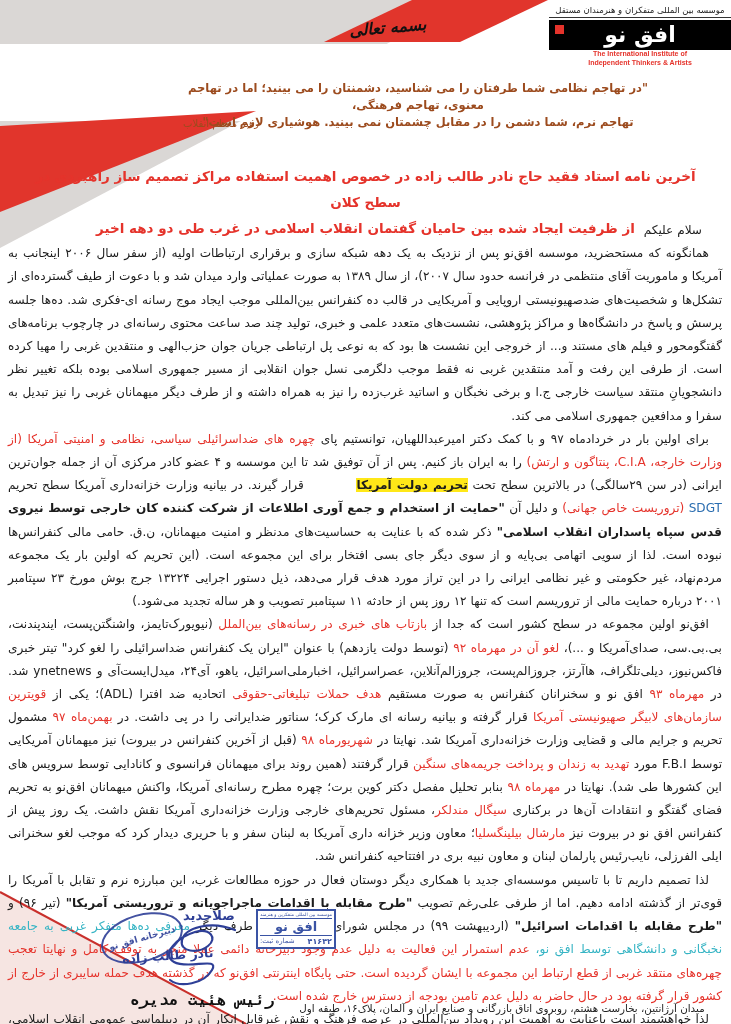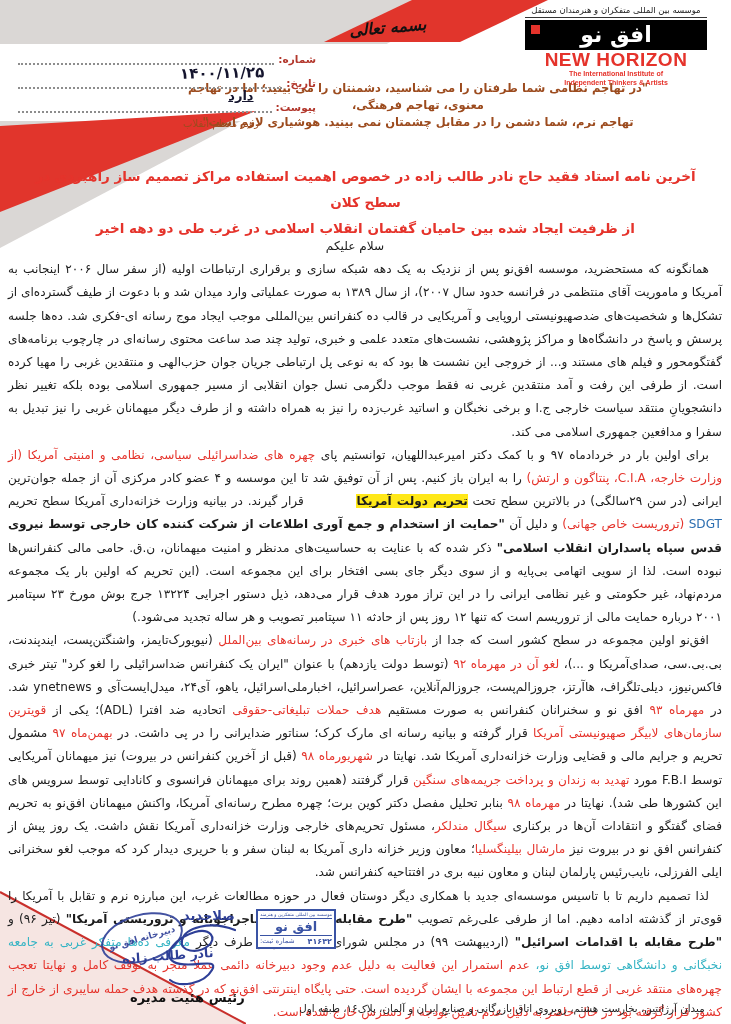--- a/index.html
+++ b/index.html
@@ -20,21 +20,21 @@
     background:#ffffff;
     overflow:hidden;
     direction:rtl;
     font-family:"DejaVu Sans", sans-serif;
     color:#1c1c1c;
   }
   
   .deco-top{position:absolute;top:0;left:0;width:560px;height:250px;}
   .deco-bottom{position:absolute;bottom:0;left:0;width:246px;height:140px;}
   
-  .logo-block{position:absolute;top:5px;right:24px;width:182px;text-align:center;}
+  .logo-block{position:absolute;top:5px;right:0;width:182px;text-align:center;}
   .logo-institute{font-size:8.5px;color:#222;padding-bottom:2px;border-bottom:1px solid #333;white-space:nowrap;}
   .logo-box{margin-top:2px;background:#000;color:#fff;height:30px;line-height:30px;
     font-size:22px;font-weight:bold;letter-spacing:6px;position:relative;}
   .logo-box .accent{position:absolute;left:6px;top:5px;width:9px;height:9px;background:var(--red);}
   .logo-en{color:var(--red);font-weight:bold;font-size:19px;letter-spacing:.5px;
     font-family:"Liberation Sans", sans-serif;line-height:20px;}
   .logo-tagline{color:var(--red);font-weight:bold;font-size:7px;line-height:8.5px;
     font-family:"Liberation Sans", sans-serif;}
   
   .bismillah{position:absolute;top:18px;right:305px;font-size:16px;font-weight:bold;
@@ -50,21 +50,21 @@
   .dots{flex:1;position:relative;border-bottom:2px dotted #8d8d8d;height:15px;}
   .fval{position:absolute;right:18px;top:-10px;font-weight:bold;color:#15152e;}
   .fval.date{font-size:15px;letter-spacing:2px;transform:rotate(-1deg);}
   .fval.att{font-size:13px;text-decoration:underline;}
   
   .title{position:absolute;top:163px;right:20px;left:20px;text-align:center;
     color:var(--red);font-weight:bold;font-size:13.5px;line-height:26px;}
   
   .body{position:absolute;top:219px;right:9px;left:8px;
     font-size:12.1px;line-height:23.2px;text-align:justify;color:#1c1c1c;}
-  .salutation{text-indent:20px;text-align:center;margin-top:16px;}
+  .salutation{text-indent:20px;text-align:right;}
   .para{text-indent:13px;}
   .sg-r{color:var(--red);}
   .sg-b{font-weight:bold;}
   .sg-bl{color:var(--blue);}
   .sg-t{color:var(--teal);}
   .sg-h{background:var(--hl);font-weight:bold;margin-left:48px;}
   
   .thanks{position:absolute;top:908px;left:183px;color:var(--stamp-blue);font-weight:bold;font-size:13px;}
   .sig-svg{position:absolute;top:918px;left:140px;}
   .sig-name{position:absolute;top:948px;left:122px;color:var(--stamp-blue);
@@ -72,21 +72,21 @@
   .oval-stamp{position:absolute;top:914px;left:100px;width:84px;height:48px;
     border:2px solid var(--stamp-blue);border-radius:50%;transform:rotate(-16deg);
     display:flex;align-items:center;justify-content:center;
     color:var(--stamp-blue);font-size:9px;font-weight:bold;opacity:.9;}
   .rect-stamp{position:absolute;top:909px;left:256px;width:80px;
     border:2px solid #3a53a4;color:#3a53a4;text-align:center;padding:1px 2px;background:#fff;}
   .rect-stamp .l1{font-size:4.6px;border-bottom:1px solid #3a53a4;padding-bottom:1px;white-space:nowrap;overflow:hidden;}
   .rect-stamp .l2{font-size:13px;font-weight:bold;line-height:16px;letter-spacing:4px;}
   .rect-stamp .l3{font-size:7px;border-top:1px solid #3a53a4;display:flex;justify-content:space-between;padding-top:1px;}
   .rect-stamp .regnum{font-weight:bold;font-size:8px;}
-  .sig-role{position:absolute;top:990px;left:130px;font-weight:bold;font-size:13px;color:#111;}
+  .sig-role{position:absolute;top:990px;left:130px;font-weight:bold;font-size:16px;color:#111;font-family:Liberation Mono, monospace;}
   
   .footer{position:absolute;top:998px;right:14px;width:430px;text-align:center;
     font-size:10.3px;line-height:21px;color:#222;}
   .footer .sep{padding:0 14px;}
 </style>
 </head>
 <body>
 
 <div class="page">
 
@@ -103,49 +103,30 @@
   </svg>
 
   <div class="bismillah">بسمه تعالی</div>
 
   <div class="logo-block">
     <div class="logo-institute">موسسه بین المللی متفکران و هنرمندان مستقل</div>
     <div class="logo-box">
       <span class="accent"></span>
       <span>افق نو</span>
     </div>
-    <div class="logo-en">NEW HORIZON</div>
     <div class="logo-tagline">The International Institute of</div>
     <div class="logo-tagline">Independent Thinkers &amp; Artists</div>
   </div>
 
   <div class="quote">
     <div>"در تهاجم نظامی شما طرفتان را می شناسید، دشمنتان را می بینید؛ اما در تهاجم معنوی، تهاجم فرهنگی،</div>
     <div>تهاجم نرم، شما دشمن را در مقابل چشمتان نمی بینید. هوشیاری لازم است"</div>
     <span class="quote-attrib">رهبر معظم انقلاب</span>
   </div>
 
-  <div class="fields">
-    <div class="frow">
-      <span class="flabel">شماره:</span>
-      <span class="dots"></span>
-    </div>
-    <div class="frow">
-      <span class="flabel">تاریخ:</span>
-      <span class="dots">
-        <span class="fval date">۱۴۰۰/۱۱/۲۵</span>
-      </span>
-    </div>
-    <div class="frow">
-      <span class="flabel">پیوست:</span>
-      <span class="dots">
-        <span class="fval att">دارد</span>
-      </span>
-    </div>
-  </div>
 
   <div class="title">
     <div>آخرین نامه استاد فقید حاج نادر طالب زاده در خصوص اهمیت استفاده مراکز تصمیم ساز راهبردی در سطح کلان</div>
     <div>از ظرفیت ایجاد شده بین حامیان گفتمان انقلاب اسلامی در غرب طی دو دهه اخیر</div>
   </div>
 
   <div class="body">
     <div class="salutation">سلام علیکم</div>
     <div class="para"><span class="sg-n">همانگونه که مستحضرید، موسسه افق‌نو پس از نزدیک به یک دهه شبکه سازی و برقراری ارتباطات اولیه (از سفر سال ۲۰۰۶ اینجانب به آمریکا و ماموریت آقای منتظمی در فرانسه حدود سال ۲۰۰۷)، از سال ۱۳۸۹ به صورت عملیاتی وارد میدان شد و با دعوت از طیف گسترده‌ای از تشکل‌ها و شخصیت‌های ضدصهیونیستی اروپایی و آمریکایی در قالب ده کنفرانس بین‌المللی موجب ایجاد موج رسانه ای-فکری شد. ده‌ها جلسه پرسش و پاسخ در دانشگاه‌ها و مراکز پژوهشی، نشست‌های متعدد علمی و خبری، تولید چند صد ساعت محتوی رسانه‌ای در چارچوب برنامه‌های گفتگومحور و فیلم های مستند و... از خروجی این نشست ها بود که به نوعی پل ارتباطی جریان جوان حزب‌الهی و منتقدین غربی را مهیا کرده است. از طرفی این رفت و آمد منتقدین غربی نه فقط موجب دلگرمی نسل جوان انقلابی از مسیر جمهوری اسلامی بوده بلکه تغییر نظر دانشجویانِ منتقد سیاست خارجی ج.ا و برخی نخبگان و اساتید غرب‌زده را نیز به همراه داشته و از طرف دیگر میهمانان غربی را نیز تبدیل به سفرا و مدافعین جمهوری اسلامی می کند.</span></div>
     <div class="para"><span class="sg-n">برای اولین بار در خردادماه ۹۷ و با کمک دکتر امیرعبداللهیان، توانستیم پای </span><span class="sg-r">چهره های ضداسرائیلی سیاسی، نظامی و امنیتی آمریکا (از وزارت خارجه، C.I.A، پنتاگون و ارتش)</span><span class="sg-n"> را به ایران باز کنیم. پس از آن توفیق شد تا این موسسه و ۴ عضو کادر مرکزی آن از جمله جوان‌ترین ایرانی (در سن ۲۹سالگی) در بالاترین سطح تحت </span><span class="sg-h">تحریم دولت آمریکا</span><span class="sg-n"> قرار گیرند. در بیانیه وزارت خزانه‌داری آمریکا سطح تحریم </span><span class="sg-bl">SDGT</span><span class="sg-r"> (تروریست خاص جهانی)</span><span class="sg-n"> و دلیل آن </span><span class="sg-b">"حمایت از استخدام و جمع آوری اطلاعات از شرکت کننده کان خارجی توسط نیروی قدس سپاه پاسداران انقلاب اسلامی"</span><span class="sg-n"> ذکر شده که با عنایت به حساسیت‌های مدنظر و امنیت میهمانان، ن.ق. حامی مالی کنفرانس‌ها نبوده است. لذا از سویی اتهامی بی‌پایه و از سوی دیگر جای بسی افتخار برای این مجموعه است. (این تحریم که اولین بار یک مجموعه مردم‌نهاد، غیر حکومتی و غیر نظامی ایرانی را در این تراز مورد هدف قرار می‌دهد، ذیل دستور اجرایی ۱۳۲۲۴ جرج بوش مورخ ۲۳ سپتامبر ۲۰۰۱ درباره حمایت مالی از تروریسم است که تنها ۱۲ روز پس از حادثه ۱۱ سپتامبر تصویب و هر ساله تجدید می‌شود.)</span></div>

